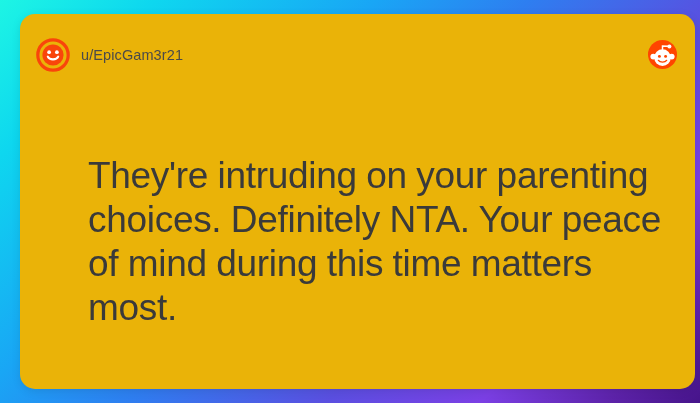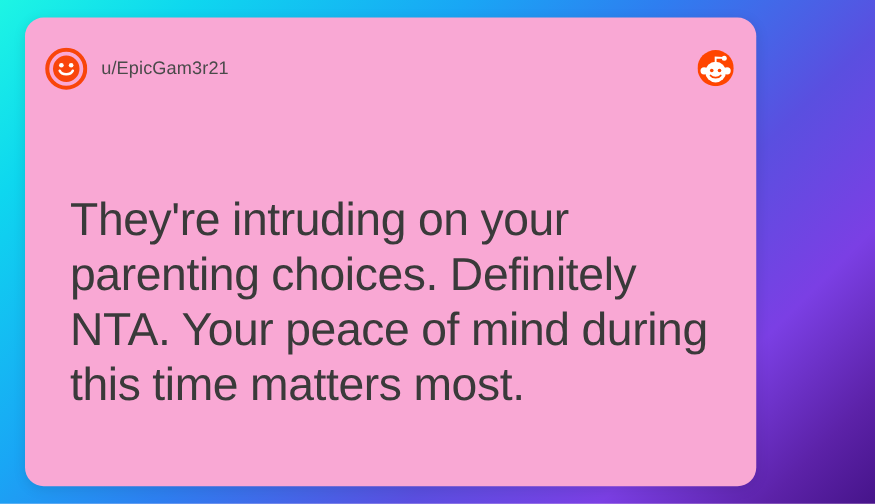--- a/index.html
+++ b/index.html
@@ -22,23 +22,23 @@
         #5c22a8 92%,
         #46148a 100%);
     position:relative;
   }
 
   
   .card {
     position:absolute;
     left:20px;
     top:14px;
-    width:585px;
+    width:675px;
     height:375px;
-    background:#f9a8d4;
+    background:#eab308;
     border-radius:15px;
     box-shadow:0 2px 10px rgba(0,0,0,0.10);
     overflow:hidden;
   }
 
   
   .card-header {
     position:absolute;
     left:0; top:0;
     width:100%;
@@ -89,20 +89,21 @@
   }
 
   .post-text {
     font-size:37px;
     line-height:44px;
     color:#3a3a3a;
     letter-spacing:-0.3px;
     font-weight:400;
     font-family:"Liberation Sans", sans-serif;
     word-spacing:-0.5px;
+    margin-left:32px;
   }
 </style>
 </head>
 <body>
 
 <div class="card">
 
   <div class="card-header">
 
     <div class="user-block">

